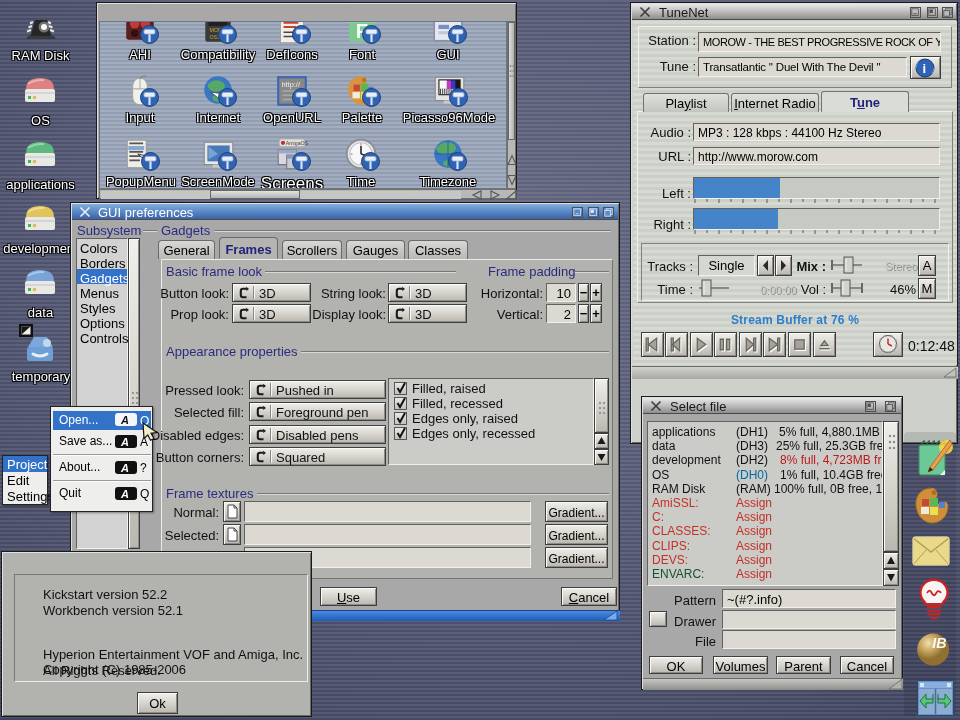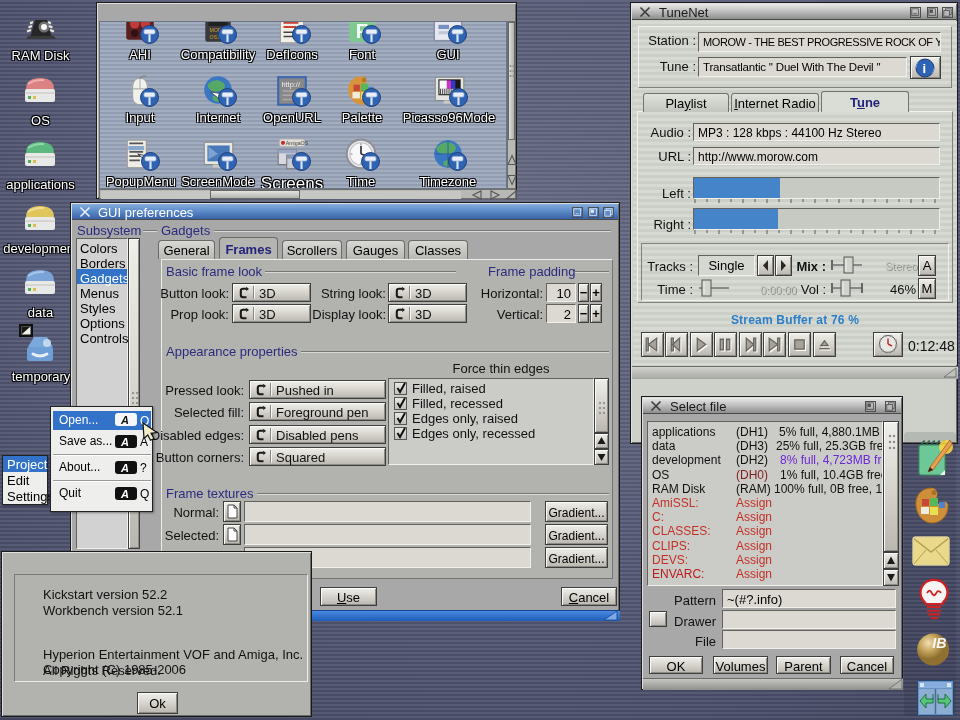--- a/index.html
+++ b/index.html
@@ -590,21 +590,20 @@
  <div class="lbl" style="left:380px;top:104px;width:92px;text-align:right;">Vertical:</div>
  <div class="abs sunk" style="left:475px;top:80px;width:30px;height:19px;font-size:13px;text-align:right;padding:2px 4px 0 0;">10</div>
  <div class="abs sunk" style="left:475px;top:101px;width:30px;height:19px;font-size:13px;text-align:right;padding:2px 4px 0 0;">2</div>
  <div class="abs raisebtn" style="left:507px;top:80px;width:11px;height:19px;font-size:13px;font-weight:bold;text-align:center;padding-top:1px;">−</div>
  <div class="abs raisebtn" style="left:519px;top:80px;width:12px;height:19px;font-size:13px;font-weight:bold;text-align:center;padding-top:1px;">+</div>
  <div class="abs raisebtn" style="left:507px;top:101px;width:11px;height:19px;font-size:13px;font-weight:bold;text-align:center;padding-top:1px;">−</div>
  <div class="abs raisebtn" style="left:519px;top:101px;width:12px;height:19px;font-size:13px;font-weight:bold;text-align:center;padding-top:1px;">+</div>
 
  <div class="navy lbl" style="left:95px;top:141px;">Appearance properties</div>
  <div class="grpline" style="left:230px;top:148px;width:308px;"></div>
- <div class="lbl" style="left:330px;top:158px;width:200px;text-align:center;">Force thin edges</div>
  <div class="lbl" style="left:65px;top:180px;width:108px;text-align:right;">Pressed look:</div>
  <div class="lbl" style="left:65px;top:202px;width:108px;text-align:right;">Selected fill:</div>
  <div class="lbl" style="left:65px;top:225px;width:108px;text-align:right;">Disabled edges:</div>
  <div class="lbl" style="left:65px;top:247px;width:108px;text-align:right;">Button corners:</div>
  <div id="cyc2">
       <div class="abs raisebtn" style="left:178px;top:177px;width:137px;height:19px;">
         <svg class="abs" style="left:3px;top:2px" width="14" height="14" viewBox="0 0 14 14">
           <path d="M10.5 2.8 H7 Q4.8 2.8 4.8 5 V9 Q4.8 11.2 7 11.2 H10.5" fill="none" stroke="#1a1a1a" stroke-width="2.1"></path>
           <path d="M10.2 0.8 L10.2 5 L13 2.9 Z" fill="#1a1a1a"></path>
         </svg>
@@ -726,43 +725,43 @@
  </div>
  <div class="abs sunk" style="left:5px;top:24px;width:236px;height:165px;background:#cbcbc7;overflow:hidden;" id="filelist">
       <div class="abs" style="left:4px;top:3px;font-size:12px;color:#111;white-space:nowrap;">applications</div>
       <div class="abs" style="left:88px;top:3px;font-size:12px;color:#111;">(DH1)</div>
       <div class="abs" style="left:131px;top:3px;font-size:12px;color:#111;white-space:nowrap;">5% full, 4,880.1MB</div>
       <div class="abs" style="left:4px;top:17.2px;font-size:12px;color:#111;white-space:nowrap;">data</div>
       <div class="abs" style="left:88px;top:17.2px;font-size:12px;color:#111;">(DH3)</div>
       <div class="abs" style="left:128px;top:17.2px;font-size:12px;color:#111;white-space:nowrap;">25% full, 25.3GB fre</div>
       <div class="abs" style="left:4px;top:31.4px;font-size:12px;color:#111;white-space:nowrap;">development</div>
       <div class="abs" style="left:88px;top:31.4px;font-size:12px;color:#111;">(DH2)</div>
-      <div class="abs" style="left:132px;top:31.4px;font-size:12px;color:#6d28d9;white-space:nowrap;">8% full, 4,723MB fr</div>
+      <div class="abs" style="left:132px;top:31.4px;font-size:12px;color:#b91c1c;white-space:nowrap;">8% full, 4,723MB fr</div>
       <div class="abs" style="left:4px;top:45.599999999999994px;font-size:12px;color:#111;white-space:nowrap;">OS</div>
-      <div class="abs" style="left:88px;top:45.599999999999994px;font-size:12px;color:#7f1d1d;">(DH0)</div>
+      <div class="abs" style="left:88px;top:45.599999999999994px;font-size:12px;color:#0369a1;">(DH0)</div>
       <div class="abs" style="left:132px;top:45.599999999999994px;font-size:12px;color:#111;white-space:nowrap;">1% full, 10.4GB free</div>
       <div class="abs" style="left:4px;top:59.8px;font-size:12px;color:#111;white-space:nowrap;">RAM Disk</div>
       <div class="abs" style="left:88px;top:59.8px;font-size:12px;color:#111;">(RAM)</div>
       <div class="abs" style="left:126px;top:59.8px;font-size:12px;color:#111;white-space:nowrap;">100% full, 0B free, 1</div>
       <div class="abs" style="left:4px;top:74px;font-size:12px;color:#c53026;white-space:nowrap;">AmiSSL:</div>
       <div class="abs" style="left:88px;top:74px;font-size:12px;color:#c53026;">Assign</div>
       <div class="abs" style="left:0px;top:74px;font-size:12px;color:#c53026;white-space:nowrap;"></div>
       <div class="abs" style="left:4px;top:88.19999999999999px;font-size:12px;color:#c53026;white-space:nowrap;">C:</div>
       <div class="abs" style="left:88px;top:88.19999999999999px;font-size:12px;color:#c53026;">Assign</div>
       <div class="abs" style="left:0px;top:88.19999999999999px;font-size:12px;color:#c53026;white-space:nowrap;"></div>
       <div class="abs" style="left:4px;top:102.39999999999999px;font-size:12px;color:#c53026;white-space:nowrap;">CLASSES:</div>
       <div class="abs" style="left:88px;top:102.39999999999999px;font-size:12px;color:#c53026;">Assign</div>
       <div class="abs" style="left:0px;top:102.39999999999999px;font-size:12px;color:#c53026;white-space:nowrap;"></div>
       <div class="abs" style="left:4px;top:116.6px;font-size:12px;color:#c53026;white-space:nowrap;">CLIPS:</div>
       <div class="abs" style="left:88px;top:116.6px;font-size:12px;color:#c53026;">Assign</div>
       <div class="abs" style="left:0px;top:116.6px;font-size:12px;color:#c53026;white-space:nowrap;"></div>
       <div class="abs" style="left:4px;top:130.8px;font-size:12px;color:#c53026;white-space:nowrap;">DEVS:</div>
       <div class="abs" style="left:88px;top:130.8px;font-size:12px;color:#c53026;">Assign</div>
       <div class="abs" style="left:0px;top:130.8px;font-size:12px;color:#c53026;white-space:nowrap;"></div>
-      <div class="abs" style="left:4px;top:145px;font-size:12px;color:#b91c1c;white-space:nowrap;">ENVARC:</div>
+      <div class="abs" style="left:4px;top:145px;font-size:12px;color:#14532d;white-space:nowrap;">ENVARC:</div>
       <div class="abs" style="left:88px;top:145px;font-size:12px;color:#c53026;">Assign</div>
       <div class="abs" style="left:0px;top:145px;font-size:12px;color:#c53026;white-space:nowrap;"></div>
     </div>
  <div class="abs" style="left:241px;top:24px;width:16px;height:165px;background:#b8b8b4;">
   <div class="raisebtn abs" style="left:0;top:0;width:16px;height:131px;">
         <svg class="abs" style="left:4px;top:12px" width="8" height="20" viewBox="0 0 8 20">
           <g fill="#888">
             <circle cx="2" cy="2" r="1.2"></circle>
             <circle cx="6" cy="2" r="1.2"></circle>
             <circle cx="2" cy="8" r="1.2"></circle>

